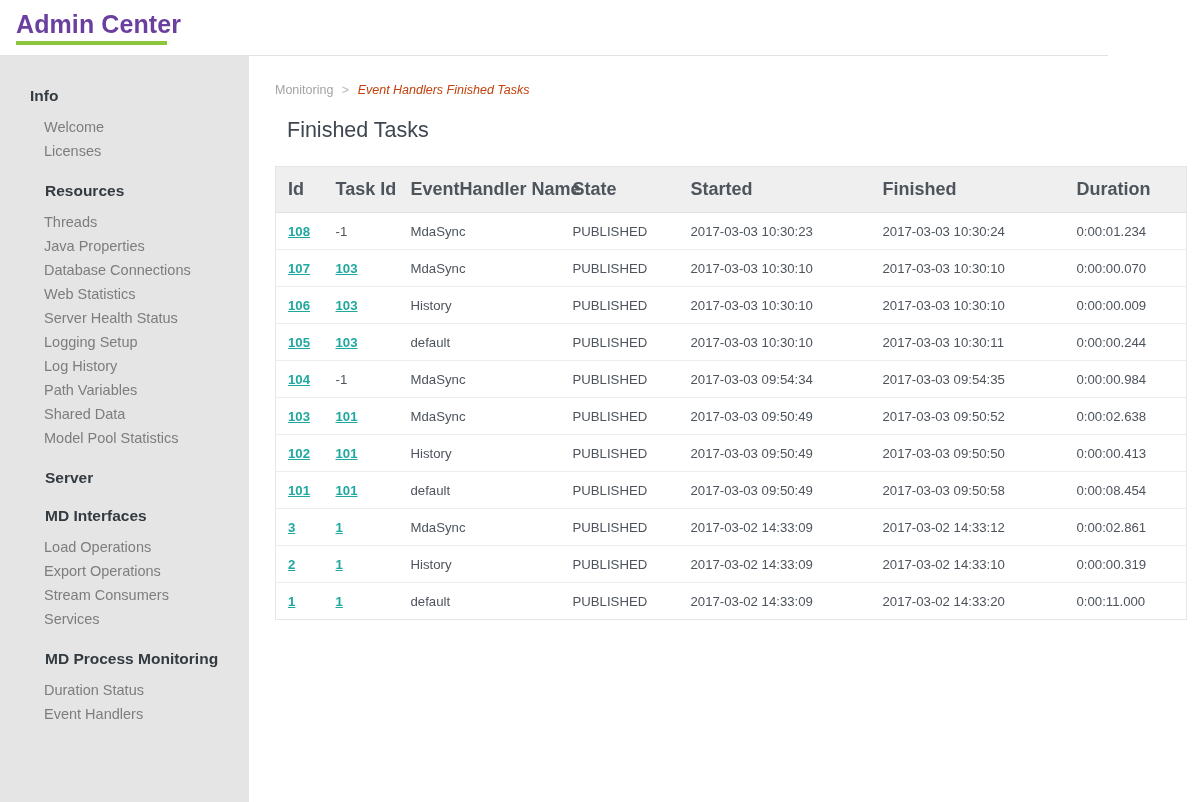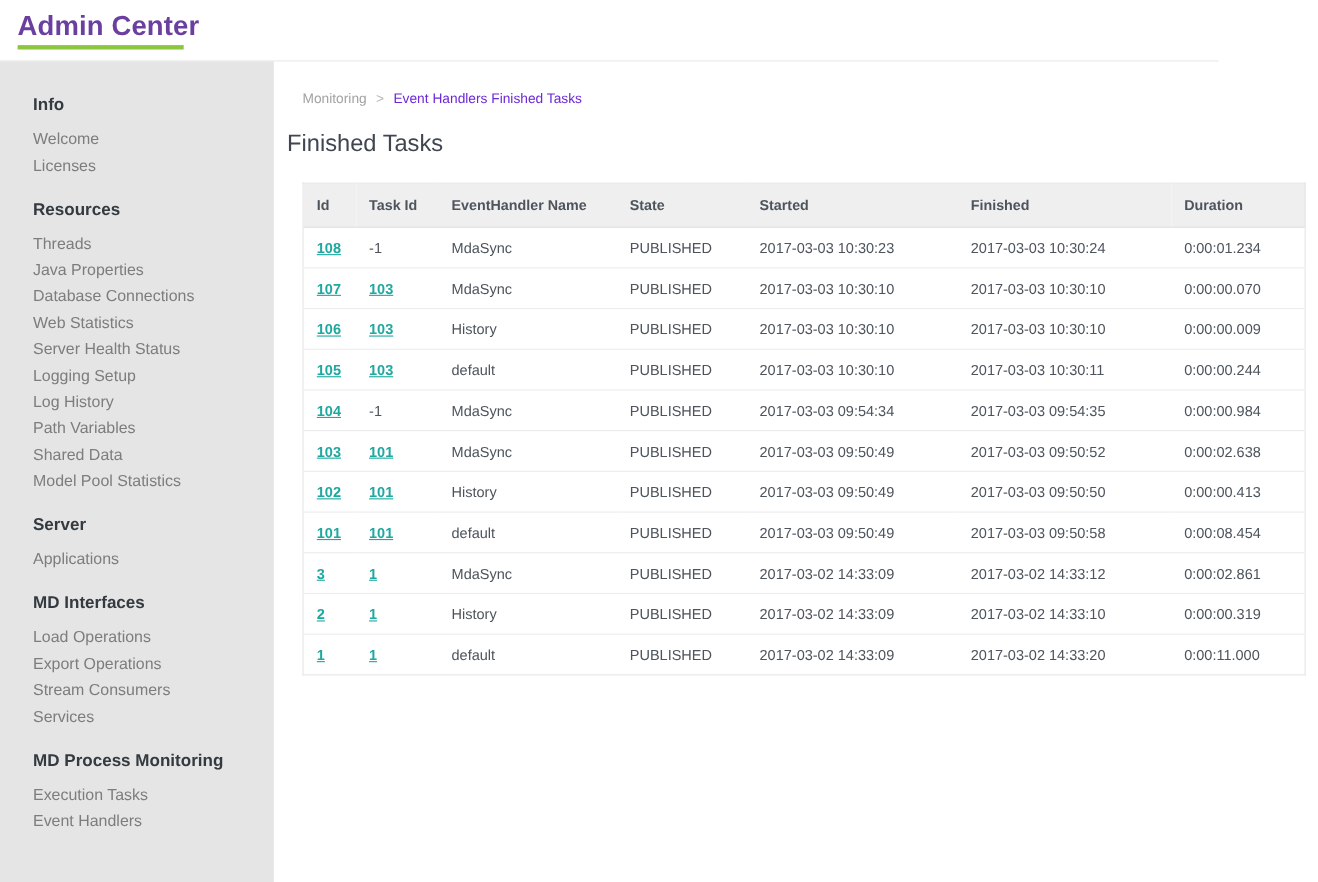--- a/index.html
+++ b/index.html
@@ -55,31 +55,32 @@
   }
   .nav-group { margin-bottom: 0; }
   .nav-heading {
     font-size: 15.5px;
     font-weight: bold;
     color: #333a40;
     padding: 0 0 0 30px;
     margin: 0 0 9px 0;
     line-height: 20px;
   }
-  .nav-group + .nav-group .nav-heading { margin-top: 18px; }
+  .nav-group + .nav-group .nav-heading { margin-top: 18px; margin-left: 15px; }
   .nav-item {
     display: block;
     font-size: 14.5px;
     color: #7d7d7d;
     padding: 0 0 0 30px;
     line-height: 24px;
     height: 24px;
     text-decoration: none;
     white-space: nowrap;
     cursor: pointer;
+    margin-left: 14px;
   }
 
   
   #main {
     position: absolute;
     left: 249px;
     top: 56px;
     width: 949px;
     height: 746px;
     background: #ffffff;
@@ -88,25 +89,25 @@
   #breadcrumb {
     position: absolute;
     left: 26px;
     top: 27px;
     font-size: 12.5px;
     color: #a3a3a3;
     white-space: nowrap;
   }
   #breadcrumb .crumb { color: #a3a3a3; text-decoration: none; cursor: pointer; }
   #breadcrumb .sep { margin: 0 5px; color: #b8b8b8; }
-  #breadcrumb .crumb-current { color: #6d28d9; }
+  #breadcrumb .crumb-current { color: #c2410c; font-style: italic; }
 
   #page-title {
     position: absolute;
-    left: 12px;
+    left: 38px;
     top: 60px;
     font-size: 21.5px;
     color: #3f4650;
     font-weight: normal;
     margin: 0;
     line-height: 28px;
     white-space: nowrap;
   }
 
   
@@ -117,21 +118,21 @@
     width: 911px;
   }
   table.tasks {
     border-collapse: collapse;
     width: 911px;
     table-layout: fixed;
     border: 1px solid #e6e6e6;
   }
   table.tasks thead th {
     background: #efefef;
-    font-size: 13px;
+    font-size: 18px;
     font-weight: bold;
     color: #4d545c;
     text-align: left;
     padding: 12px 0 12px 12px;
     height: 40px;
     border-bottom: 1px solid #e0e0e0;
     border-right: none;
     white-space: nowrap;
   }
   table.tasks tbody td {
@@ -185,32 +186,31 @@
       <a class="nav-item">Web Statistics</a>
       <a class="nav-item">Server Health Status</a>
       <a class="nav-item">Logging Setup</a>
       <a class="nav-item">Log History</a>
       <a class="nav-item">Path Variables</a>
       <a class="nav-item">Shared Data</a>
       <a class="nav-item">Model Pool Statistics</a>
     </div>
     <div class="nav-group">
       <div class="nav-heading">Server</div>
-      <a class="nav-item">Applications</a>
     </div>
     <div class="nav-group">
       <div class="nav-heading">MD Interfaces</div>
       <a class="nav-item">Load Operations</a>
       <a class="nav-item">Export Operations</a>
       <a class="nav-item">Stream Consumers</a>
       <a class="nav-item">Services</a>
     </div>
     <div class="nav-group">
       <div class="nav-heading">MD Process Monitoring</div>
-      <a class="nav-item">Execution Tasks</a>
+      <a class="nav-item">Duration Status</a>
       <a class="nav-item">Event Handlers</a>
     </div>
   </nav>
 
 <div id="main">
 
   <div id="breadcrumb">
     <span class="crumb">Monitoring</span>
     <span class="sep">&gt;</span>
     <span class="crumb-current">Event Handlers Finished Tasks</span>

